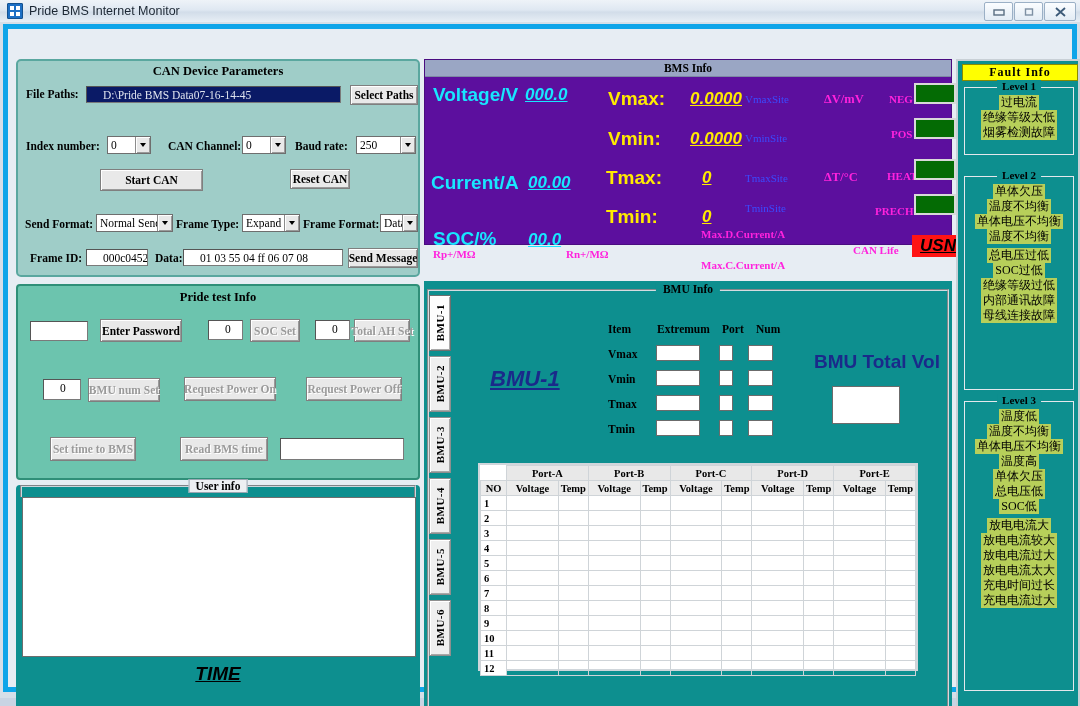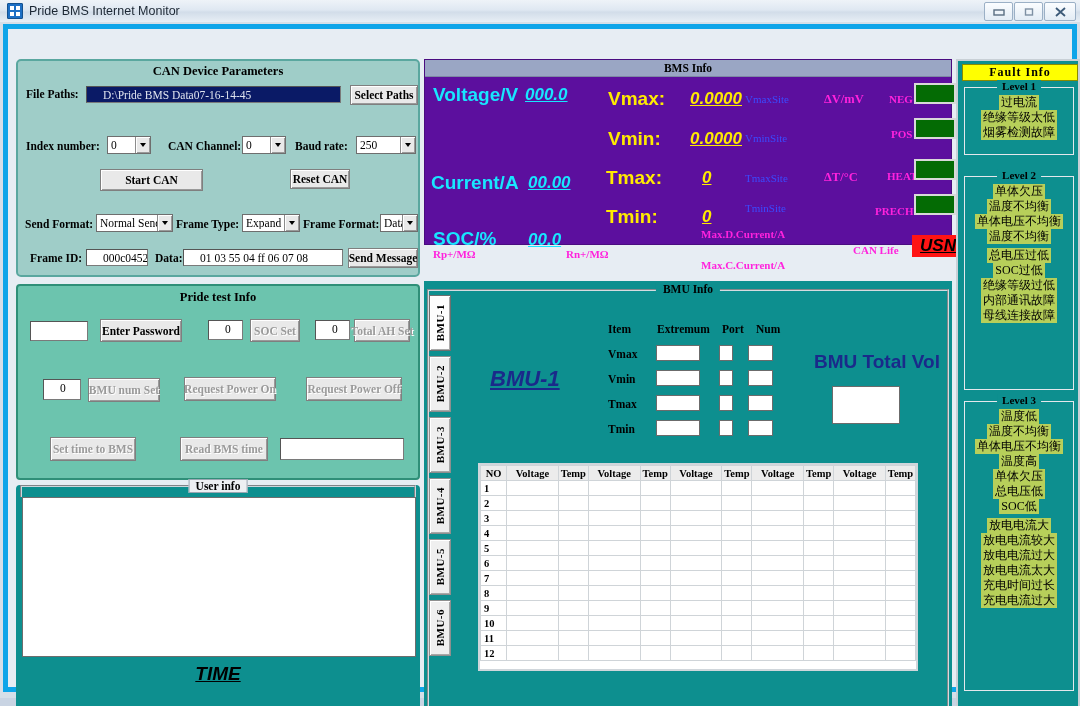--- a/index.html
+++ b/index.html
@@ -514,20 +514,28 @@
                 <col>
                 <col style="width:30px">
             <col>
                 <col style="width:30px">
                 <col>
                 <col style="width:30px">
                 <col>
                 <col style="width:30px">
           </colgroup>
           <thead>
+                <tr>
+                  <th style="border:none;background:#fff"></th>
+                  <th class="porth" colspan="2">Port-A</th>
+                  <th class="porth" colspan="2">Port-B</th>
+                  <th class="porth" colspan="2">Port-C</th>
+                  <th class="porth" colspan="2">Port-D</th>
+                  <th class="porth" colspan="2">Port-E</th>
+                </tr>
                 <tr>
                   <th>NO</th>
                   <th>Voltage</th>
                   <th>Temp</th>
                   <th>Voltage</th>
                   <th>Temp</th>
                   <th>Voltage</th>
                   <th>Temp</th>
                   <th>Voltage</th>
                   <th>Temp</th>

